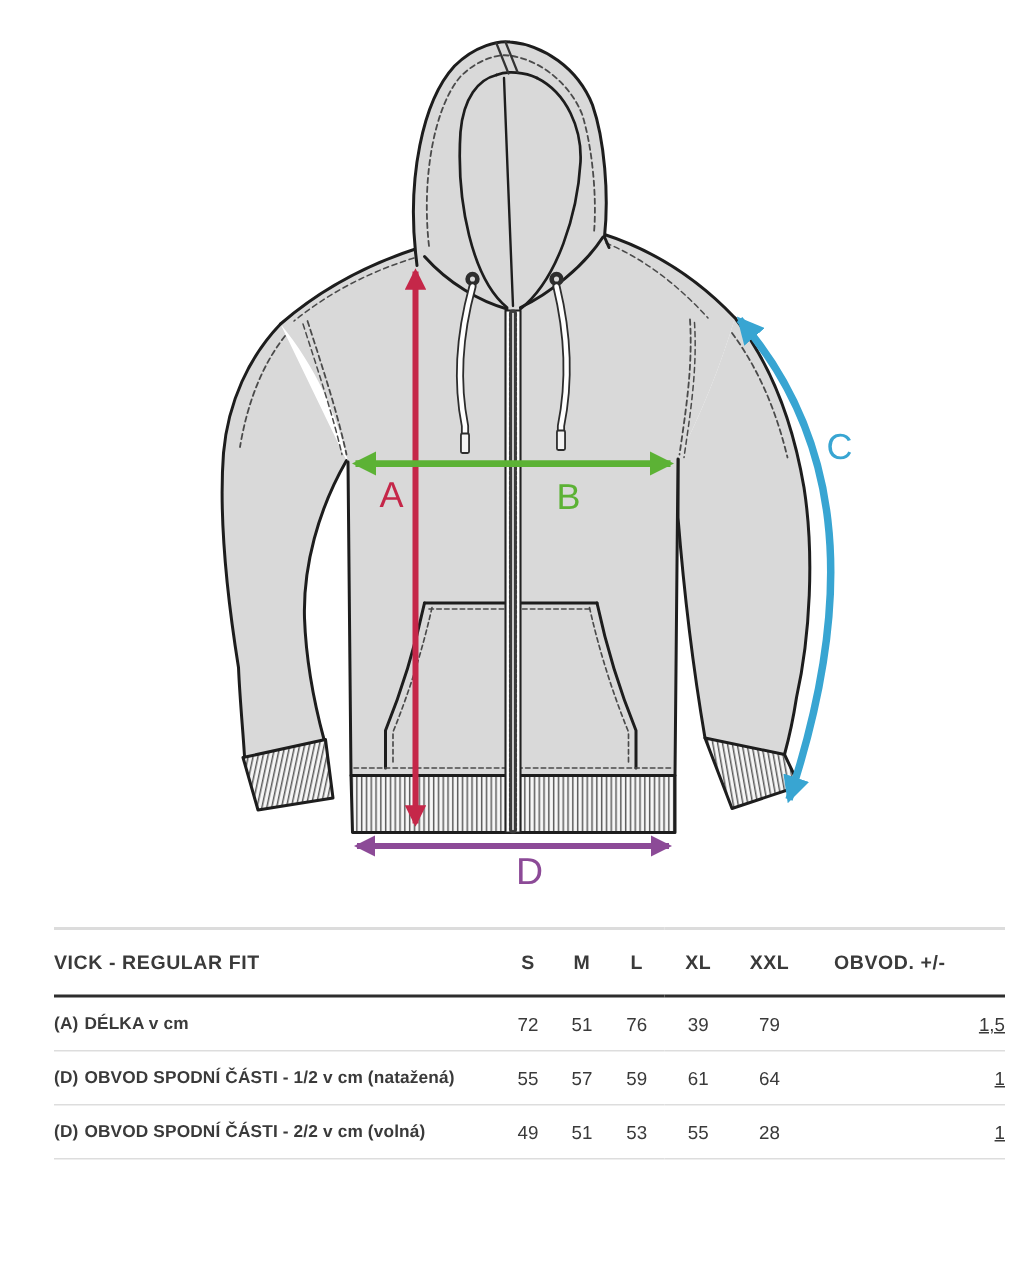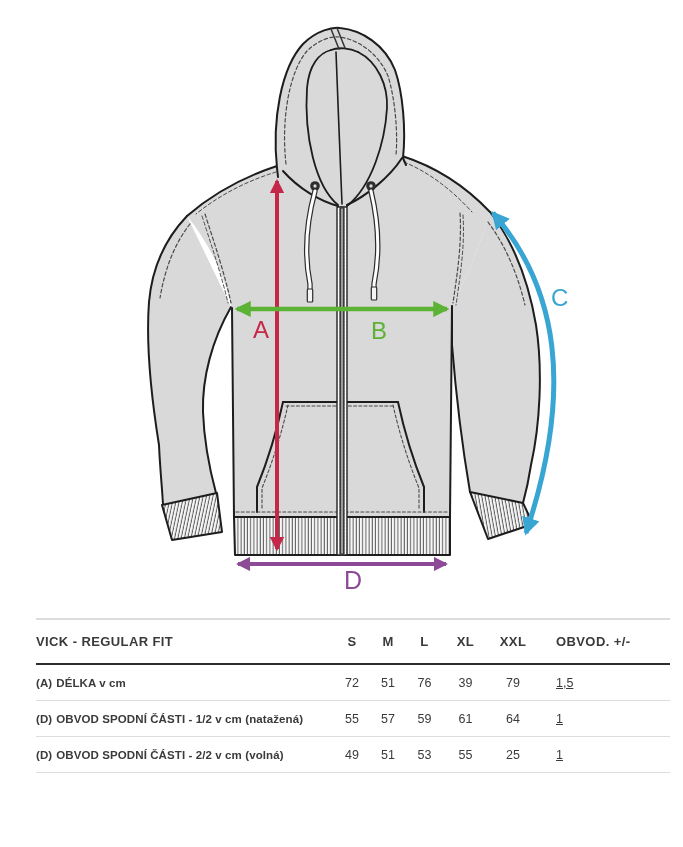--- a/index.html
+++ b/index.html
@@ -24,21 +24,21 @@
   table.size-table tbody td {
     border-bottom:1px solid #dddddd; height:35px; vertical-align:middle;
     font-size:12.5px; font-weight:400; text-align:center; padding:0;
     white-space:nowrap;
     margin-left:12px;
   }
   table.size-table tbody td.c-label {
     text-align:left; font-size:11.5px; font-weight:700; letter-spacing:0.1px;
     overflow:hidden;
   }
-  table.size-table tbody td.c-toler { text-align:left; padding-left:18px;text-decoration:underline; }
+  table.size-table tbody td.c-toler { text-align:right; padding-left:18px;text-decoration:underline; }
   td.c-label .rkey { font-weight:700; margin-right:4px; }
 </style>
 </head>
 <body>
 
 <div class="page">
 
   <svg class="diagram" width="683" height="612" viewBox="0 0 683 612">
     <defs>
       <pattern id="rib" patternUnits="userSpaceOnUse" width="3.2" height="8">
@@ -202,18 +202,18 @@
         <td>61</td>
         <td>64</td>
         <td class="c-toler">1</td>
       </tr>
       <tr>
         <td class="c-label"><span class="rkey">(D)</span><span>OBVOD SPODNÍ ČÁSTI - 2/2 v cm (volná)</span></td>
         <td>49</td>
         <td>51</td>
         <td>53</td>
         <td>55</td>
-        <td>25</td>
+        <td>28</td>
         <td class="c-toler">1</td>
       </tr>
     </tbody>
   </table>
 </div>
 
 </body></html>

